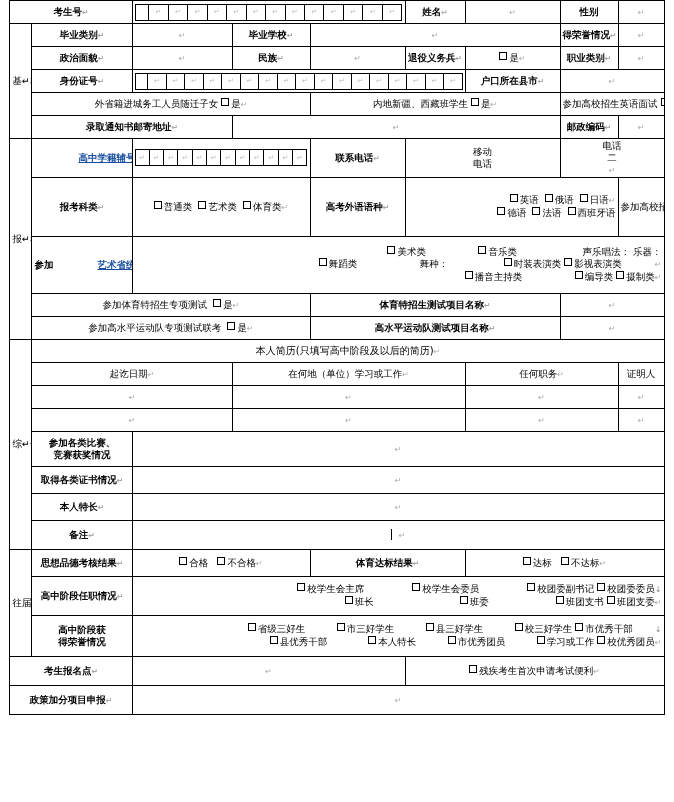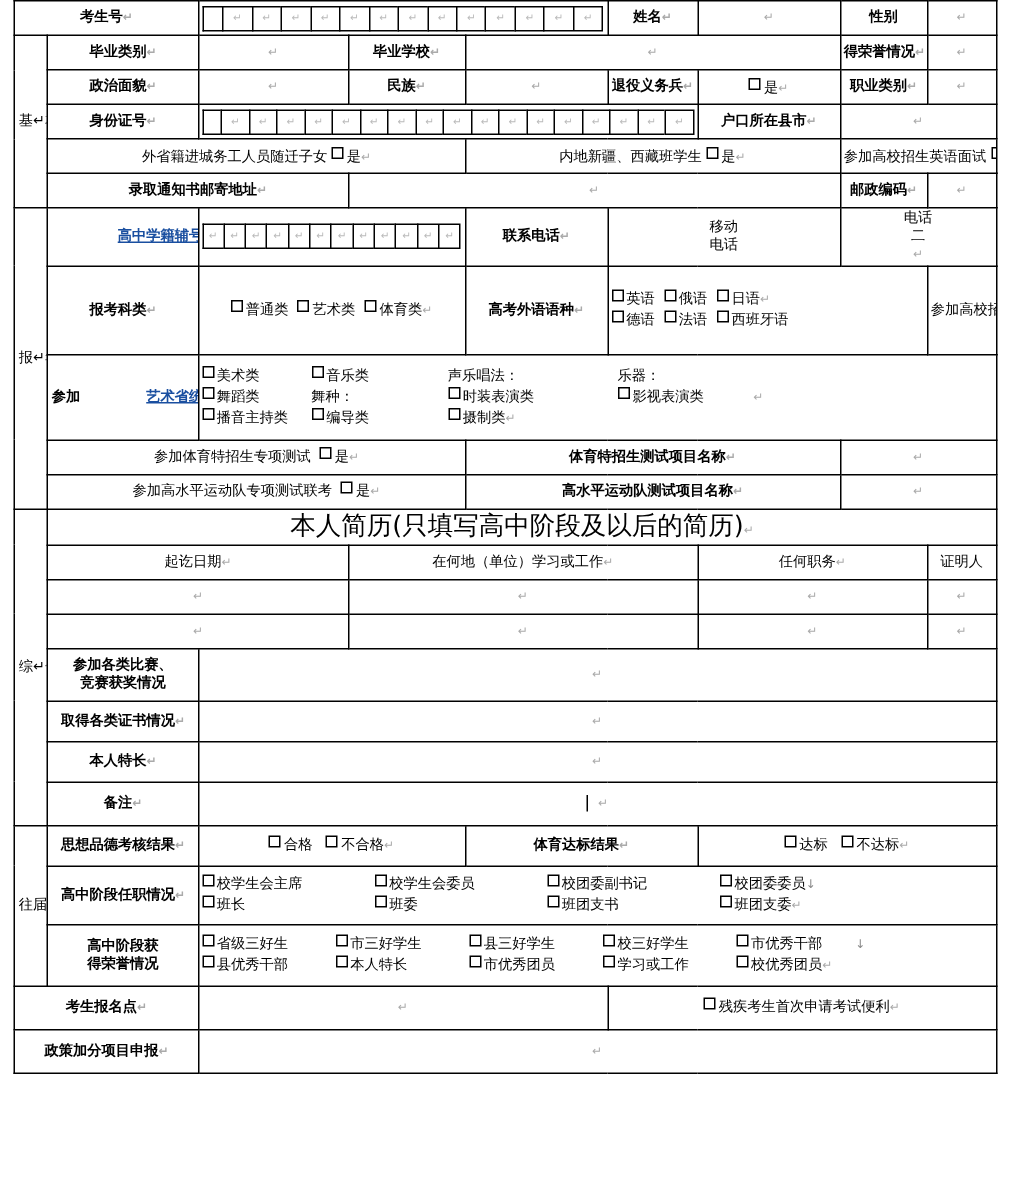--- a/index.html
+++ b/index.html
@@ -57,21 +57,21 @@
     flex:1 1 auto;
     display:flex;align-items:center;justify-content:center;
     font-size:7px;color:#bbb;
     min-width:0;
   }
   .boxes .bx:last-child{border-right:1px solid #000;}
   td.boxcell{padding:2px 0 2px 0;}
 
   .chk{display:inline-block;width:6px;height:6px;border:1px solid #000;margin-right:2px;vertical-align:1px;}
   .opt{display:inline-block;white-space:nowrap;}
-  .optrow{display:block;line-height:1.35;text-align:left;}
+  .optrow{display:block;line-height:1.35;text-align:right;}
   .arr{color:#888;font-size:8px;}
   td.tall{height:34px;}
   .sub{display:block;font-size:9.5px;}
   .tiny{font-size:8px;}
 </style>
 </head>
 <body>
 
 <div class="page">
 
@@ -350,21 +350,21 @@
         <span>高水平运动队测试项目名称</span><span class="pil">↵</span>
       </td>
       <td colspan="2">
         <span></span><span class="pil">↵</span>
       </td>
     </tr>
 
     <tr>
       <td rowspan="8" class="vlabel">综↵合↵信↵息↵</td>
       <td colspan="8">
-        <span style="font-size:17px">本人简历(只填写高中阶段及以后的简历)</span><span class="pil">↵</span>
+        <span style="font-size:10px">本人简历(只填写高中阶段及以后的简历)</span><span class="pil">↵</span>
       </td>
     </tr>
 
     <tr>
       <td colspan="2">
         <span>起讫日期</span><span class="pil">↵</span>
       </td>
       <td colspan="3">
         <span>在何地（单位）学习或工作</span><span class="pil">↵</span>
       </td>

